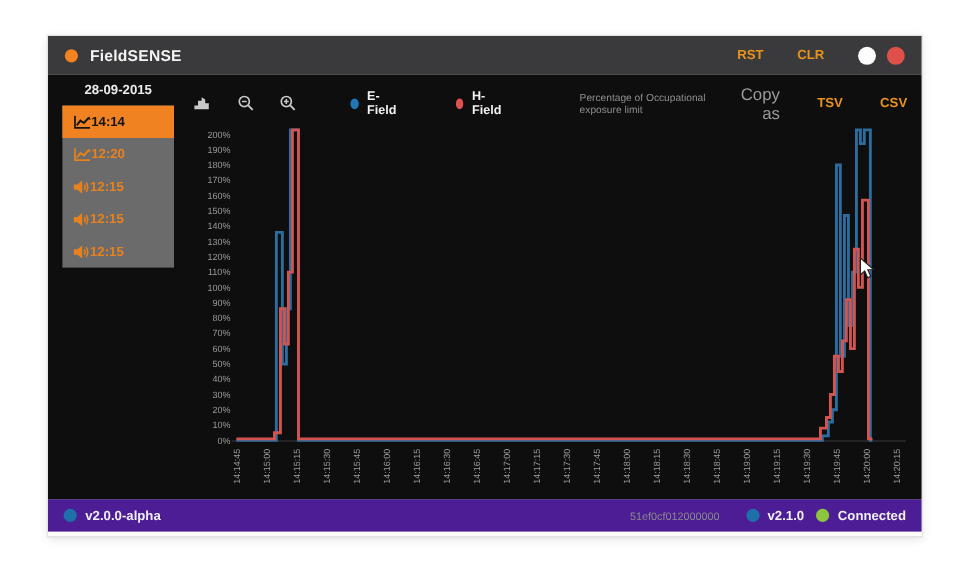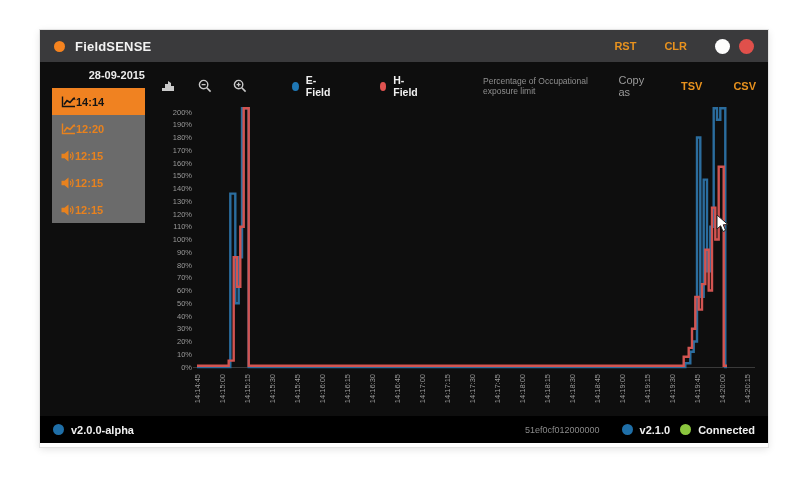--- a/index.html
+++ b/index.html
@@ -14,42 +14,42 @@
   .tb-btn { color:#e8921e; font-size:11px; font-weight:bold; margin-right:28px; cursor:pointer; }
   .toggle { width:15px; height:15px; border-radius:50%; }
   .toggle.white { background:#fdfdfd; margin-right:9px; }
   .toggle.red { background:#e0504b; }
 
   
   .content { background:#0e0e0e; height:354px; display:flex; position:relative; }
 
   
   .sidebar { width:113px; padding-top:7px; flex:none; }
-  .date { color:#ececec; font-size:11px; font-weight:bold; width:93px; margin-left:12px; text-align:right; margin-bottom:7px; }
+  .date { color:#ececec; font-size:11px; font-weight:bold; width:93px; margin-left:12px; text-align:center; margin-bottom:7px; }
   .session-list { margin-left:12px; width:93px; background:#6b6b6b; }
   .session { height:27px; display:flex; align-items:center; padding-left:9px; gap:0; color:#e8821e; font-size:11px; font-weight:bold; cursor:pointer; }
   .session.selected { background:#f08221; color:#141414; }
   .session svg { flex:none; }
 
   
   .main { flex:1; padding-top:13px; min-width:0; }
   .chart-toolbar { height:22px; display:flex; align-items:center; padding:0 12px 0 8px;gap:11px; }
   .tool-icon { margin-right:10px; cursor:pointer; display:flex; align-items:center; }
   .legend { display:flex; align-items:center; margin-left:24px; margin-right:28px; }
   .legend-dot { width:9px; height:9px; border-radius:50%; margin-right:7px; }
   .legend-label { color:#f0f0f0; font-size:10.5px; font-weight:bold; }
   .subtitle { color:#8f8f8f; font-size:8.5px; margin-left:8px;padding-left:16px; }
-  .copy-as { margin-left:auto; color:#9a9a9a; font-size:11px; }
+  .copy-as { margin-left:auto; color:#9a9a9a; font-size:14px;text-align:right; }
   .export-btn { color:#e8921e; font-size:11px; font-weight:bold; margin-left:20px; cursor:pointer; }
 
   #chart-svg { display:block; width:612px; height:314px; }
   #chart-svg text { font-size:7.5px; fill:#9a9a9a; font-family:"Liberation Sans", sans-serif; }
 
   
-  .statusbar { height:27px; background:#000000; display:flex; align-items:center; padding:0 13px; }
+  .statusbar { height:27px; background:#4c1d95; display:flex; align-items:center; padding:0 13px; }
   .status-dot { width:11px; height:11px; border-radius:50%; margin-right:7px; flex:none; }
   .status-text { color:#f0f0f0; font-size:11px; font-weight:bold; }
   .sb-spacer { flex:1; }
   .device-id { color:#8a8a8a; font-size:9px; margin-right:12px; }
   .status-group { display:flex; align-items:flex-start; margin-left:10px; }
 
   .cursor { position:absolute; left:676px; top:152px; pointer-events:none; z-index:5; }
 </style>
 </head>
 <body>

